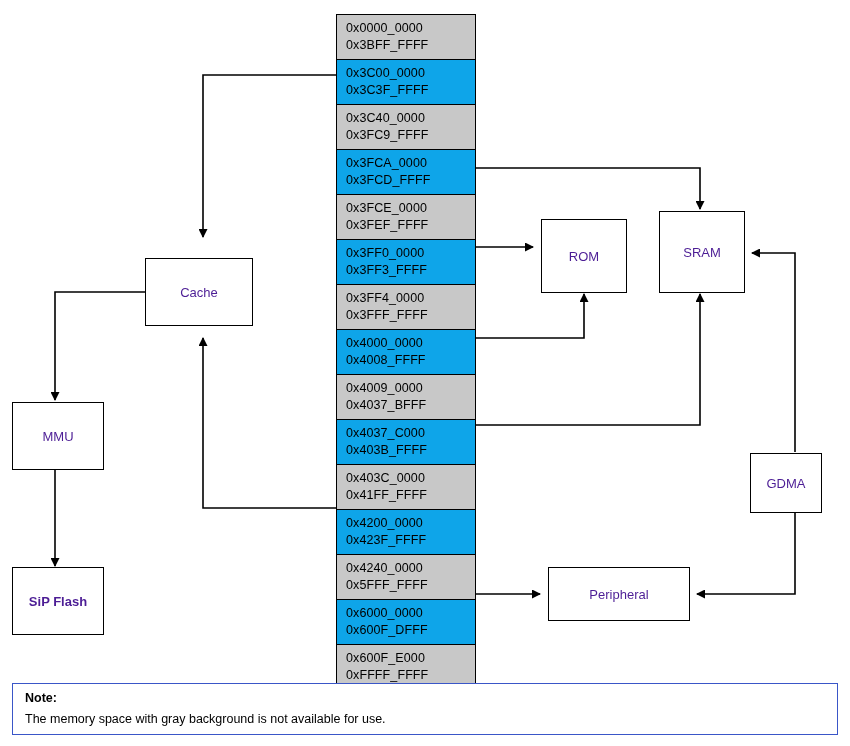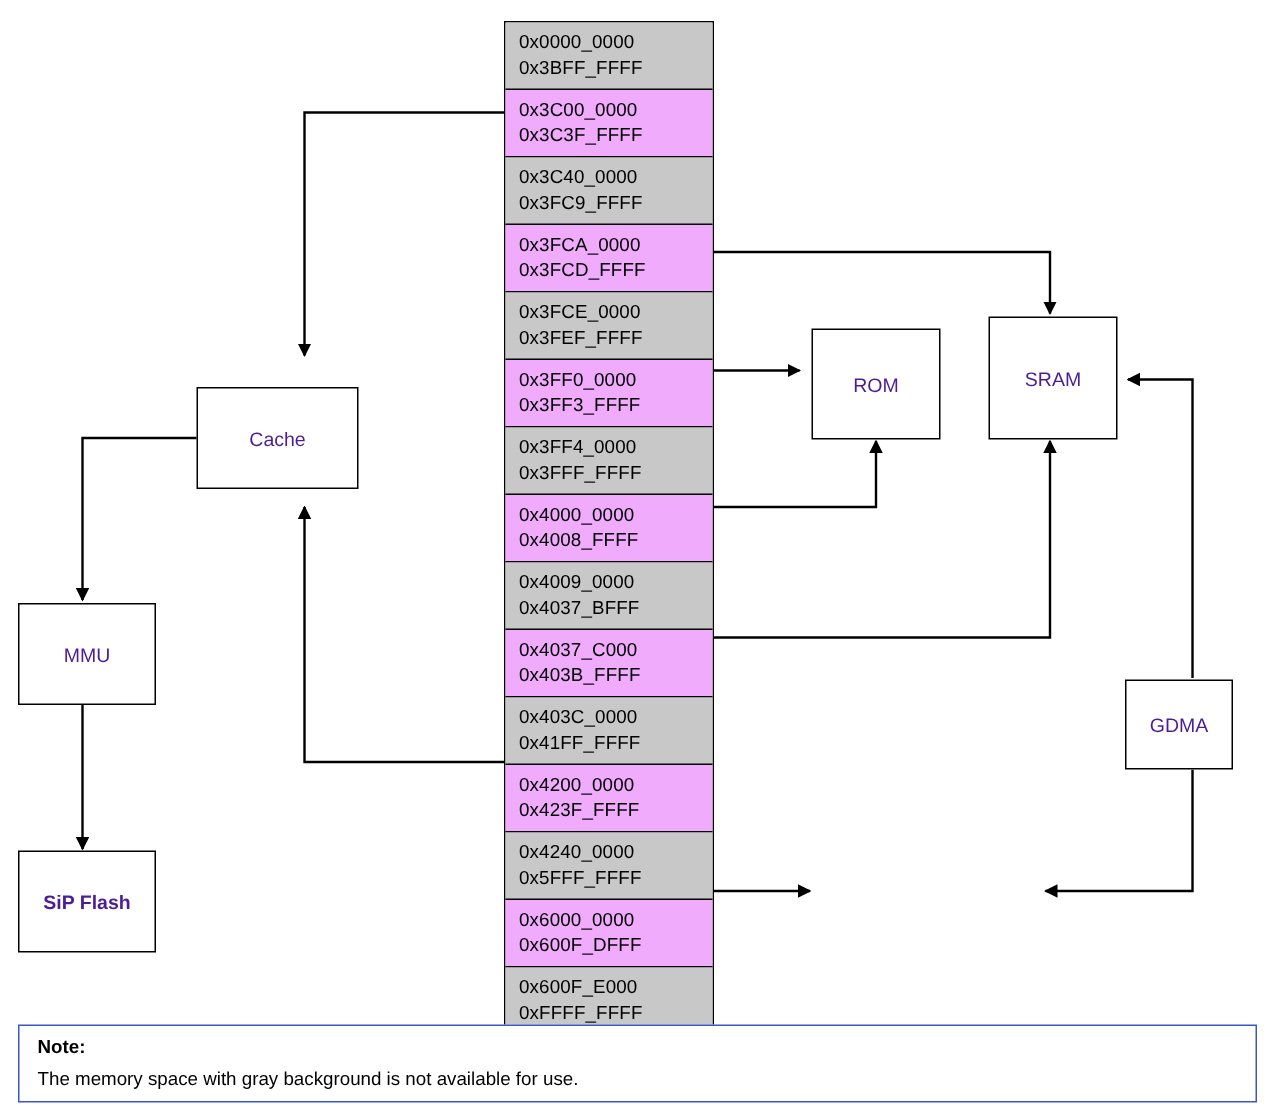--- a/index.html
+++ b/index.html
@@ -34,21 +34,21 @@
     border: 1px solid #000000;
     box-sizing: border-box;
   }
   .mem-row {
     box-sizing: border-box;
     border-bottom: 1px solid #000000;
     padding: 5px 0 5px 9px;
     font-size: 12.5px;
     line-height: 17px;
     letter-spacing: 0.1px;
-    background: #f0abfc;
+    background: #0ea5e9;
   }
   .mem-row:last-child {
     border-bottom: none;
   }
   .mem-row.gray {
     background: #c8c8c8;
   }
   .mem-row div {
     white-space: nowrap;
   }
@@ -176,21 +176,21 @@
       <div class="mem-row">
         <div>0x6000_0000</div>
         <div>0x600F_DFFF</div>
       </div>
       <div class="mem-row gray">
         <div>0x600F_E000</div>
         <div>0xFFFF_FFFF</div>
       </div>
     </div>
 
-  <div class="node" style="left:131px; top:258px; width:108px; height:68px;">
+  <div class="node" style="left:145px; top:258px; width:108px; height:68px;">
     <span>Cache</span>
   </div>
 
   <div class="node" style="left:12px; top:402px; width:92px; height:68px;">
     <span>MMU</span>
   </div>
 
   <div class="node" style="left:12px; top:567px; width:92px; height:68px;font-weight:bold;">
     <span>SiP Flash</span>
   </div>
@@ -200,19 +200,22 @@
   </div>
 
   <div class="node" style="left:659px; top:211px; width:86px; height:82px;">
     <span>SRAM</span>
   </div>
 
   <div class="node" style="left:750px; top:453px; width:72px; height:60px;">
     <span>GDMA</span>
   </div>
 
+  <div class="node" style="left:548px; top:567px; width:142px; height:54px;">
+    <span>Peripheral</span>
+  </div>
 
   <div class="note-box">
     <div class="note-title">Note:</div>
     <div class="note-text">The memory space with gray background is not available for use.</div>
   </div>
 
 </div>
 
 </body></html>

